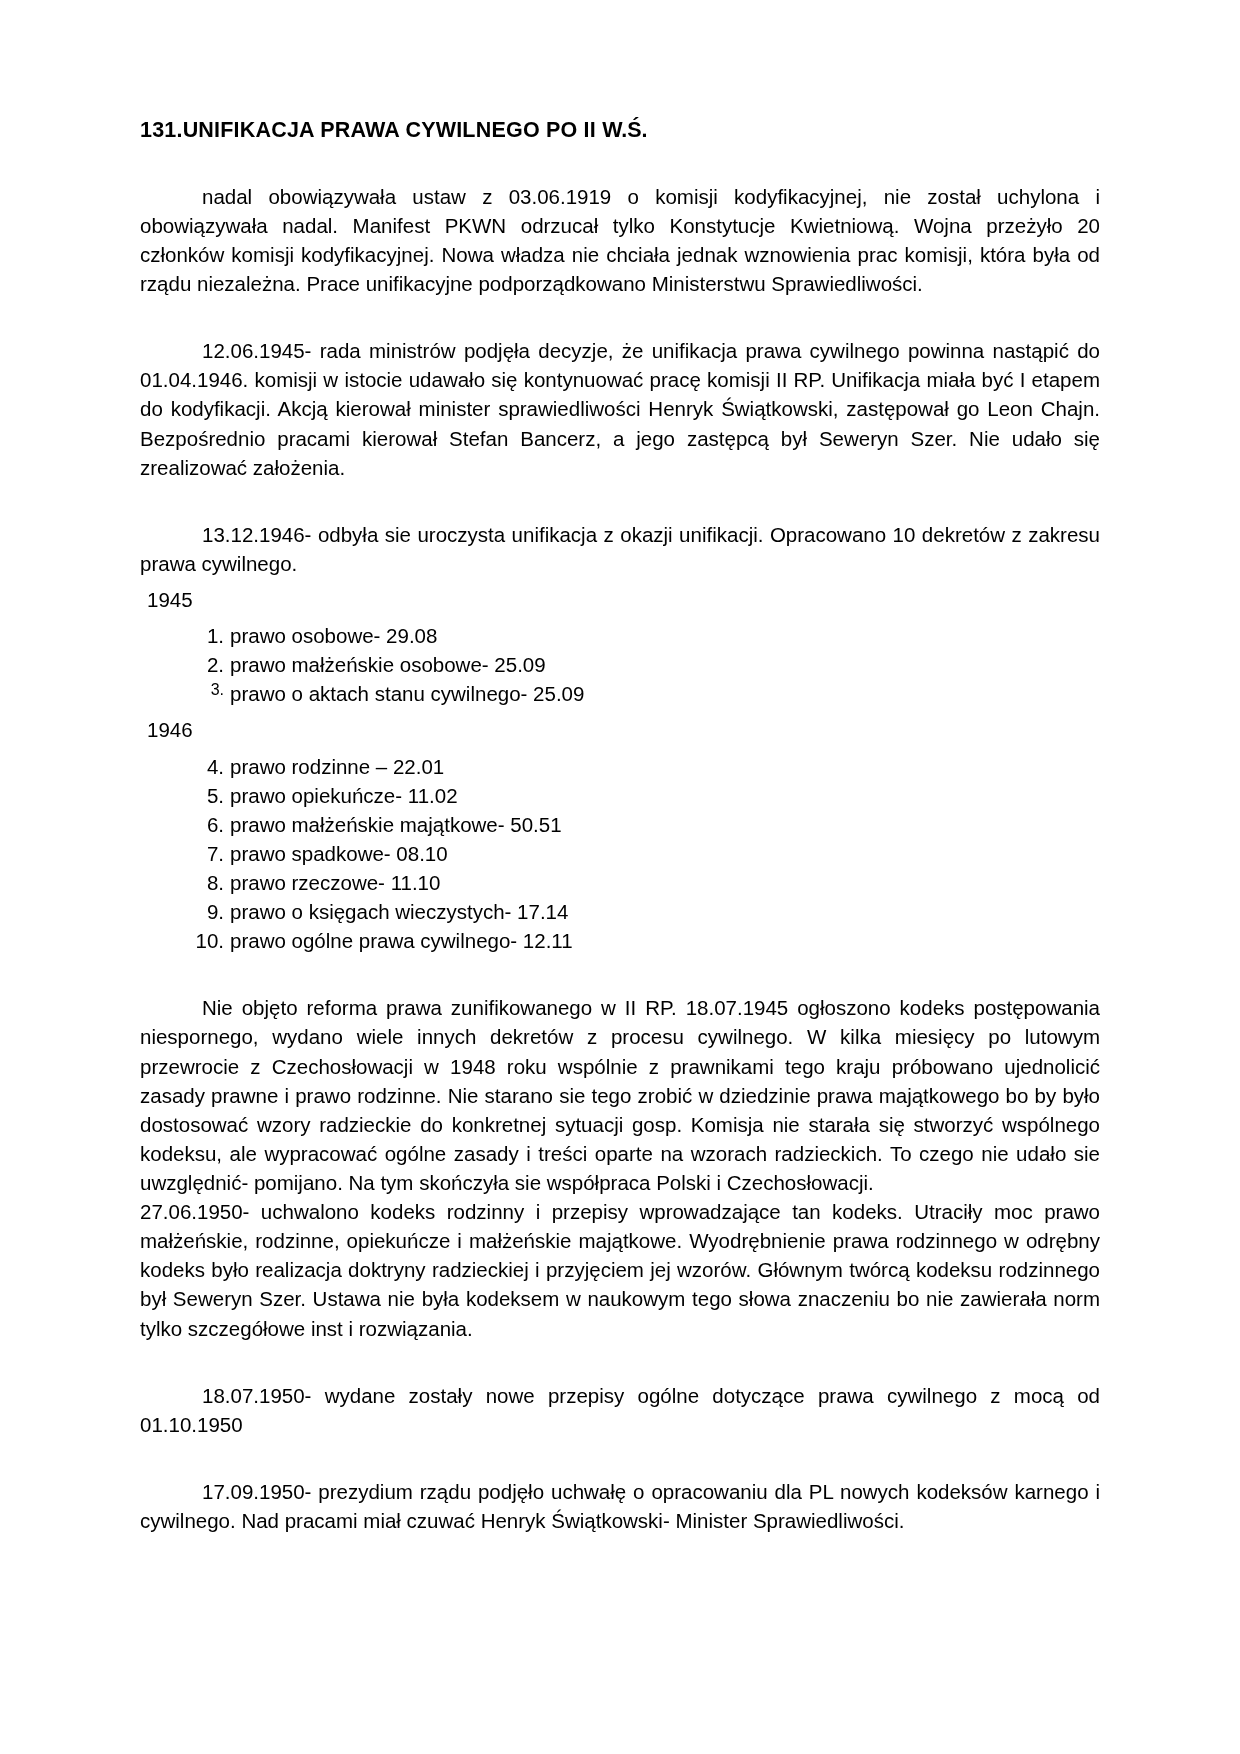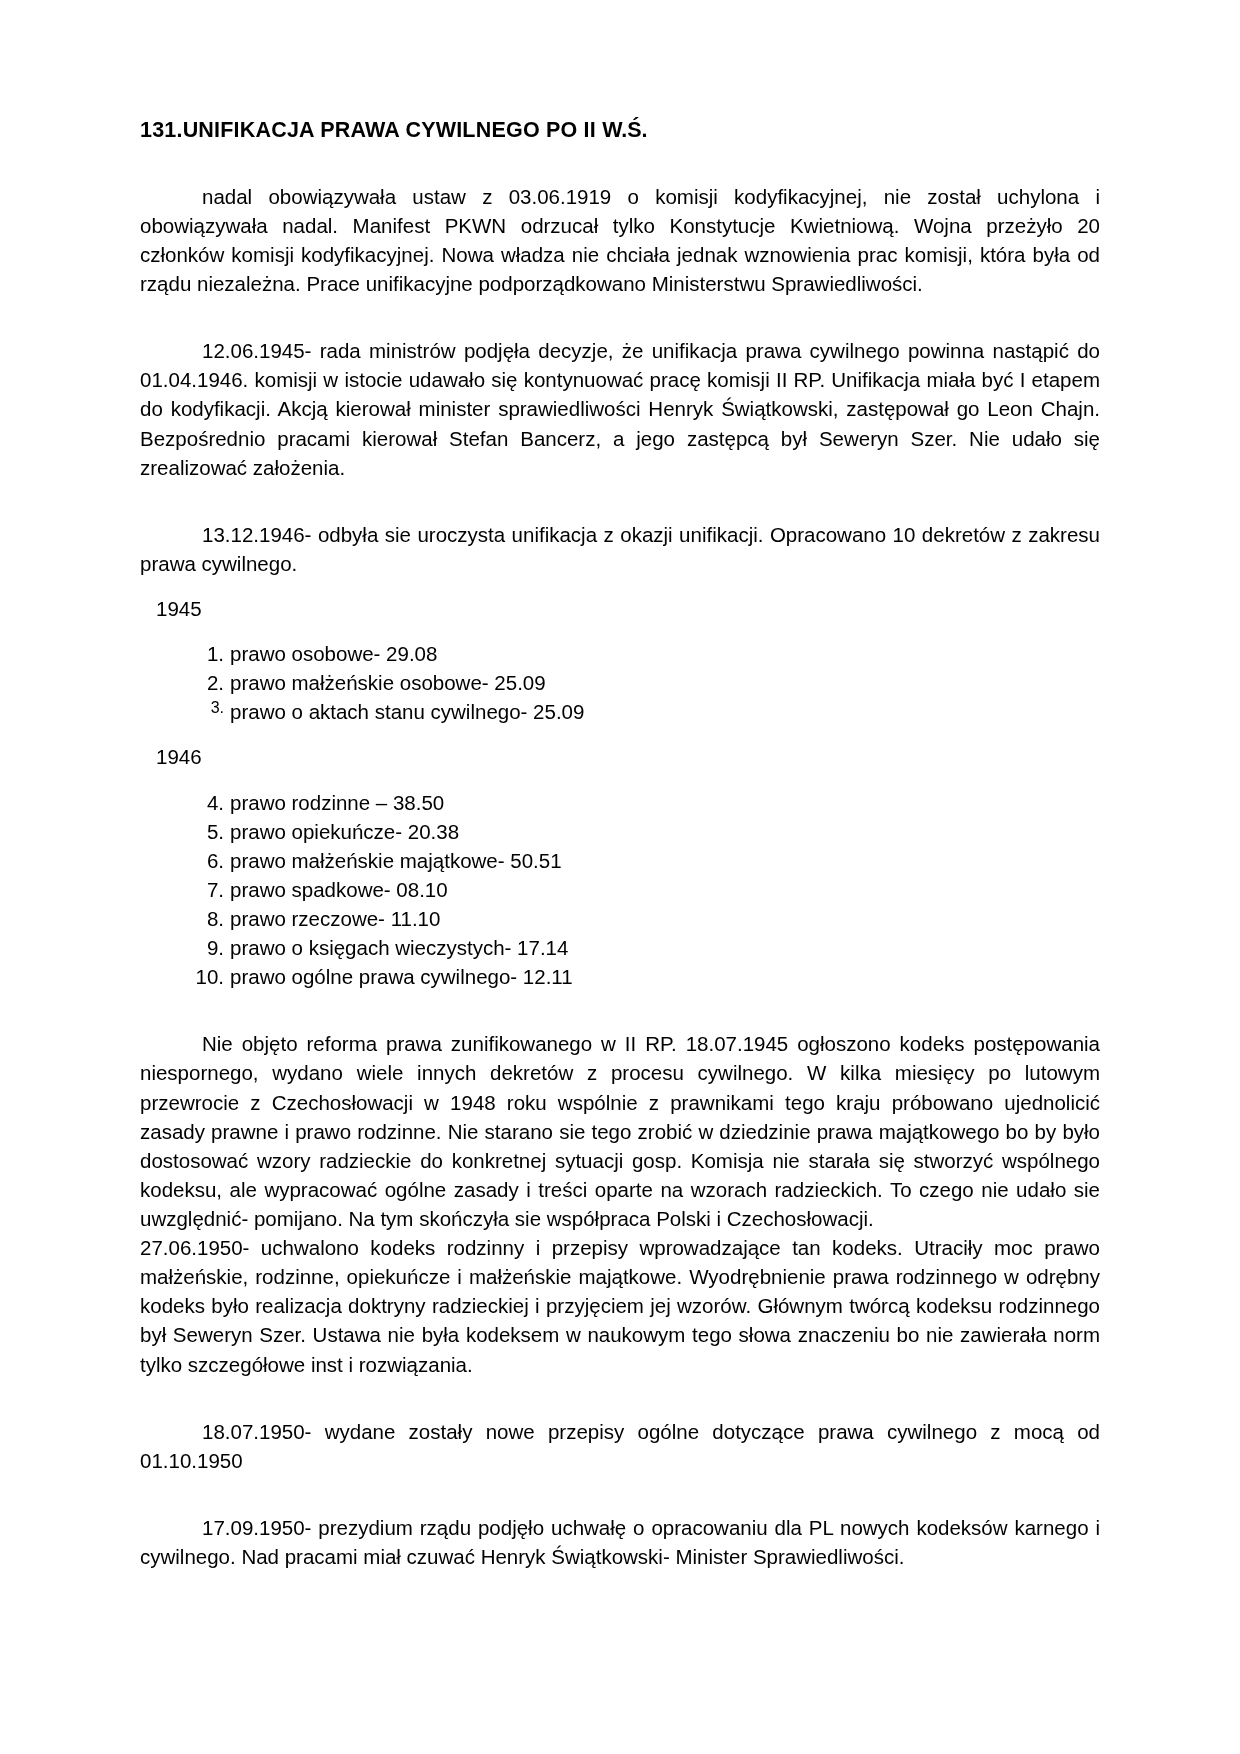--- a/index.html
+++ b/index.html
@@ -40,21 +40,21 @@
     letter-spacing: 0.0px;
   }
   p.indent {
     text-indent: 62px;
     margin-top: 38px;
   }
   p.noindent {
     text-indent: 0;
   }
   .year {
-    margin: 16px;
+    margin: 7px;
     font-size: 20.5px;
     line-height: 1.42;
     text-align: left;
   }
   ol.decree-list {
     margin: 0;
     padding: 0;
     list-style: none;
   }
   ol.decree-list li {
@@ -92,22 +92,22 @@
 
   <ol class="decree-list">
     <li><span class="num">1.</span><span class="txt">prawo osobowe- 29.08</span></li>
     <li><span class="num">2.</span><span class="txt">prawo małżeńskie osobowe- 25.09</span></li>
     <li class="small-num"><span class="num">3.</span><span class="txt">prawo o aktach stanu cywilnego- 25.09</span></li>
   </ol>
 
   <p class="year">1946</p>
 
   <ol class="decree-list">
-    <li><span class="num">4.</span><span class="txt">prawo rodzinne – 38.50</span></li>
-    <li><span class="num">5.</span><span class="txt">prawo opiekuńcze- 20.38</span></li>
+    <li><span class="num">4.</span><span class="txt">prawo rodzinne – 22.01</span></li>
+    <li><span class="num">5.</span><span class="txt">prawo opiekuńcze- 11.02</span></li>
     <li><span class="num">6.</span><span class="txt">prawo małżeńskie majątkowe- 50.51</span></li>
     <li><span class="num">7.</span><span class="txt">prawo spadkowe- 08.10</span></li>
     <li><span class="num">8.</span><span class="txt">prawo rzeczowe- 11.10</span></li>
     <li><span class="num">9.</span><span class="txt">prawo o księgach wieczystych- 17.14</span></li>
     <li><span class="num">10.</span><span class="txt">prawo ogólne prawa cywilnego- 12.11</span></li>
   </ol>
 
   <p class="body-par indent">Nie objęto reforma prawa zunifikowanego w II RP. 18.07.1945 ogłoszono kodeks postępowania niespornego, wydano wiele innych dekretów z procesu cywilnego. W kilka miesięcy po lutowym przewrocie z Czechosłowacji w 1948 roku wspólnie z prawnikami tego kraju próbowano ujednolicić zasady prawne i prawo rodzinne. Nie starano sie tego zrobić w dziedzinie prawa majątkowego bo by było dostosować wzory radzieckie do konkretnej sytuacji gosp. Komisja nie starała się stworzyć wspólnego kodeksu, ale wypracować ogólne zasady i treści oparte na wzorach radzieckich. To czego nie udało sie uwzględnić- pomijano. Na tym skończyła sie współpraca Polski i Czechosłowacji.</p>
   <p class="body-par noindent">27.06.1950- uchwalono kodeks rodzinny i przepisy wprowadzające tan kodeks. Utraciły moc prawo małżeńskie, rodzinne, opiekuńcze i małżeńskie majątkowe. Wyodrębnienie prawa rodzinnego w odrębny kodeks było realizacja doktryny radzieckiej i przyjęciem   jej wzorów. Głównym twórcą kodeksu rodzinnego był Seweryn Szer. Ustawa nie była kodeksem w naukowym tego słowa znaczeniu bo nie zawierała norm tylko szczegółowe inst i rozwiązania.</p>
   <p class="body-par indent">18.07.1950- wydane zostały nowe przepisy ogólne dotyczące prawa cywilnego z mocą od 01.10.1950</p>

